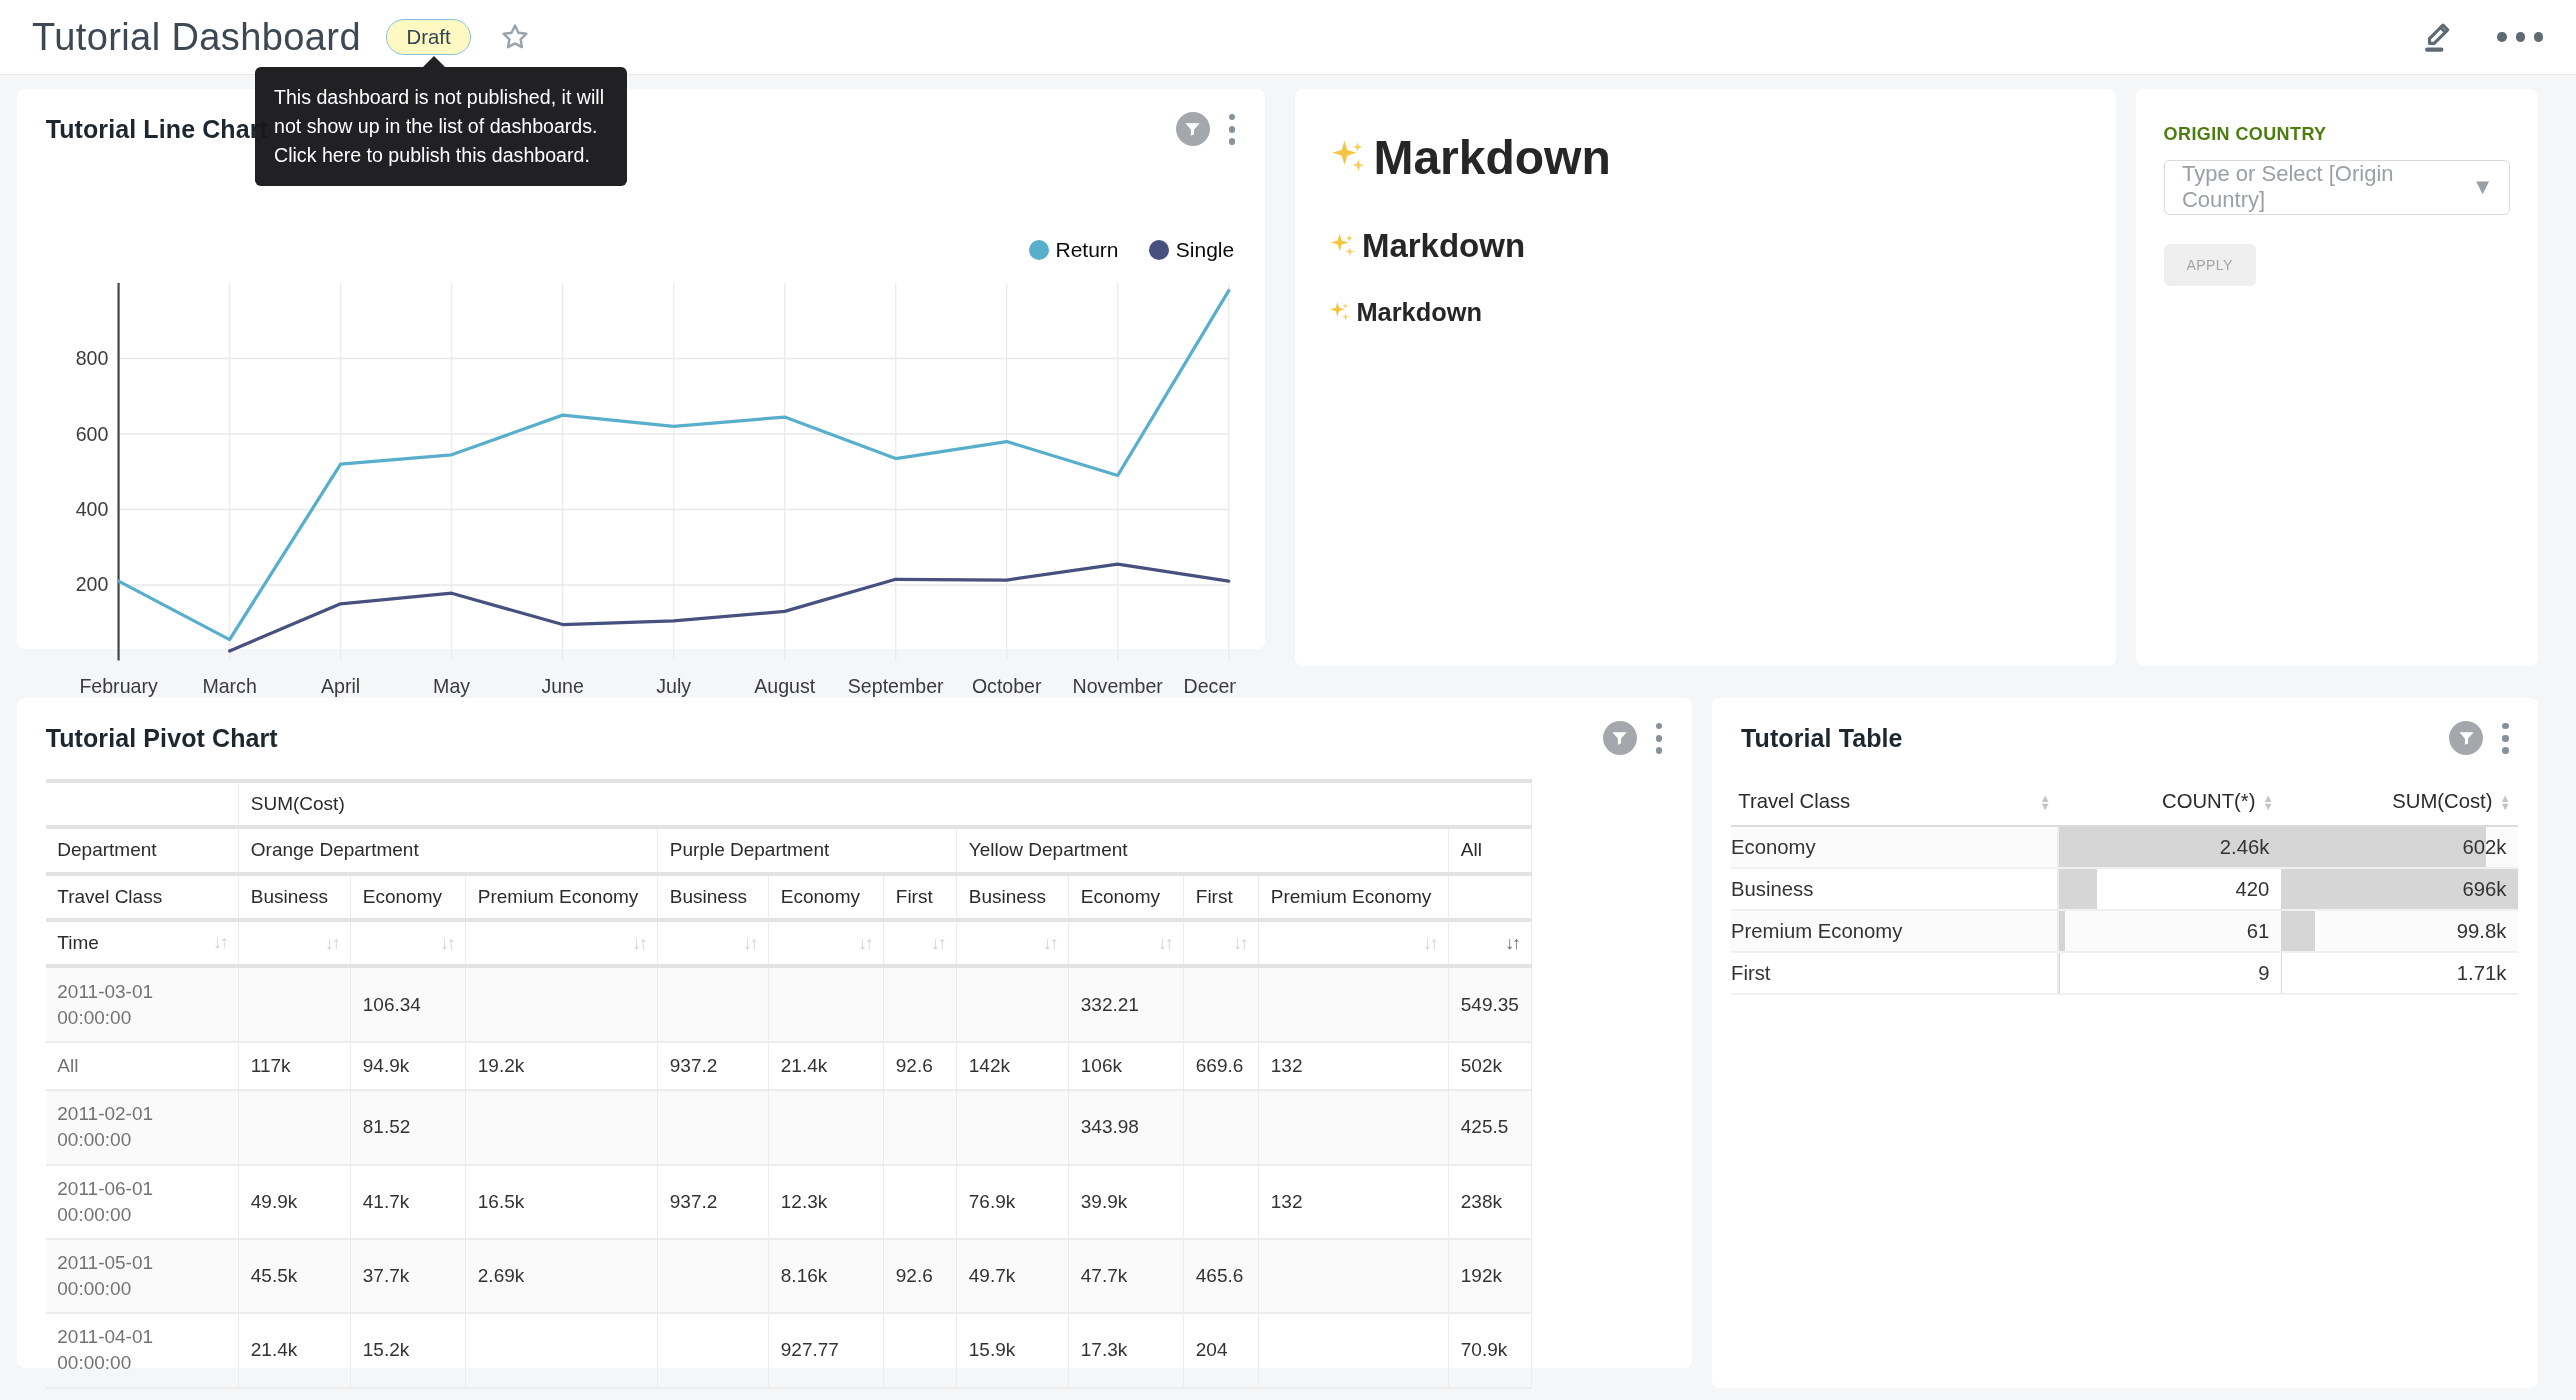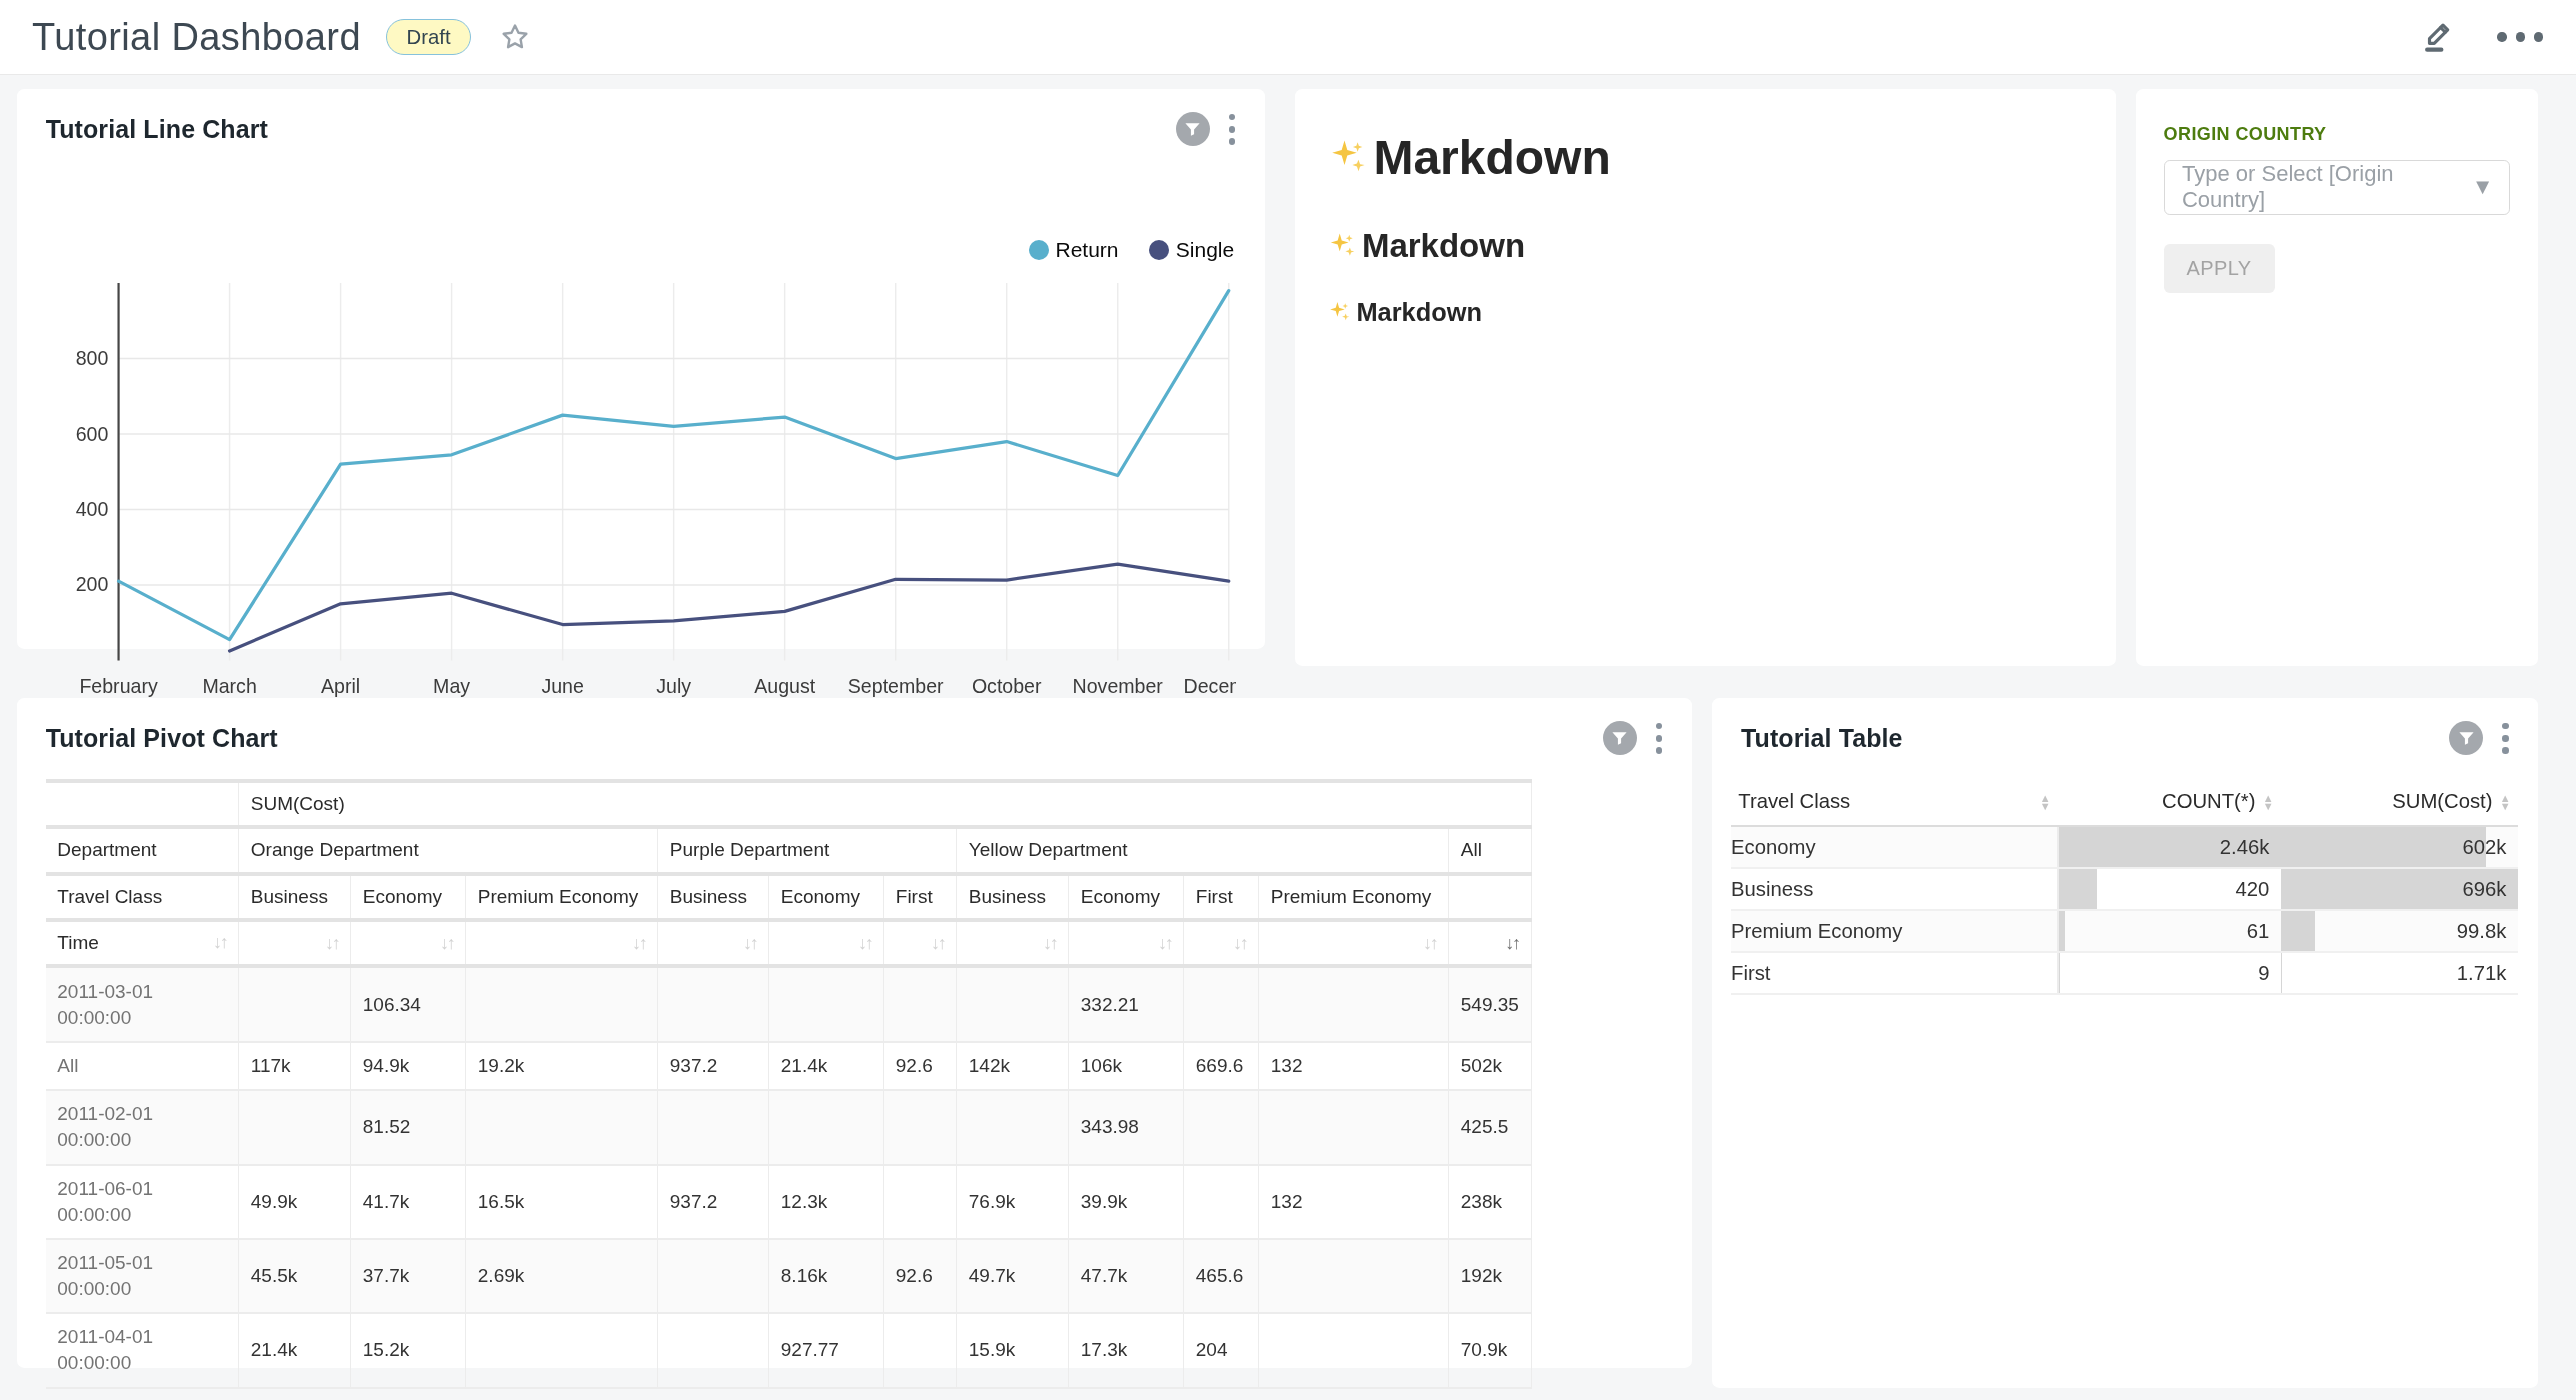--- a/index.html
+++ b/index.html
@@ -49,21 +49,21 @@
   .md-p  { font-size:22.5px; color:#333; margin-top:58px; }
   .md-p a { color:#4a9cbd; text-decoration:none; cursor:pointer; }
   .sparkle { margin-right:4.4px; display:inline-flex; }
 
   
   .filter-body { padding:0 27.6px; }
   .filter-label { margin-top:35px; font-size:18px; font-weight:700; color:#4d7c0f; letter-spacing:0.4px; }
   .filter-select { margin-top:14.5px; width:100%; height:55px; border:1.5px solid #d9d9d9; border-radius:5.8px; display:flex; align-items:center; justify-content:space-between; padding:0 16px 0 17.4px; background:#fff; cursor:pointer; }
   .filter-select span { color:#9aa0a6; font-size:22px; }
   .caret { color:#b9bfc4; font-size:17.4px; }
-  .apply-btn { margin-top:29px; display:inline-block; background:#efefef; color:#a3a3a3; font-size:20px; font-weight:500; letter-spacing:0.4px; padding:13px 23px; border-radius:5.8px; cursor:pointer; }
+  .apply-btn { margin-top:29px; display:inline-block; background:#efefef; color:#a3a3a3; font-size:14px; font-weight:500; letter-spacing:0.4px; padding:13px 23px; border-radius:5.8px; cursor:pointer; }
 
   
   .pivot-wrap { margin:22px 29px 0 29px; }
   table.pivot { border-collapse:collapse; font-size:19px; color:#333; border-top:4.4px solid #e3e3e3; }
   table.pivot th, table.pivot td { border-right:1.5px solid #ececec; border-bottom:2.2px solid #ececec; padding:10.2px 11.6px; text-align:left; font-weight:400; vertical-align:middle; }
   table.pivot thead th { border-bottom:4.4px solid #e3e3e3; font-weight:500; color:#2b2b2b; }
   table.pivot tbody th { font-weight:400; color:#737373; }
   table.pivot tbody tr:nth-child(odd) { background:#fafafa; }
   .sorticons { float:right; color:#d2d2d2; font-size:18px; letter-spacing:-2.2px; cursor:pointer; }
   .sorticons.active { color:#6f6f6f; font-weight:700; }
@@ -107,20 +107,21 @@
         </svg>
       </div>
       <div class="more-h">
           <i></i>
           <i></i>
           <i></i>
         </div>
     </div>
   </div>
 
+  <div class="tooltip">This dashboard is not published, it will not show up in the list of dashboards. Click here to publish this dashboard.</div>
 
   <div class="card" id="card-line">
     <div class="card-head">
       <div class="card-title">Tutorial Line Chart</div>
       <div class="spacer"></div>
       <div class="filter-badge">
         <svg width="19" height="19" viewBox="0 0 24 24" fill="#ffffff">
             <path d="M3 4h18l-7 8v6l-4 2v-8z"></path>
           </svg>
       </div>

